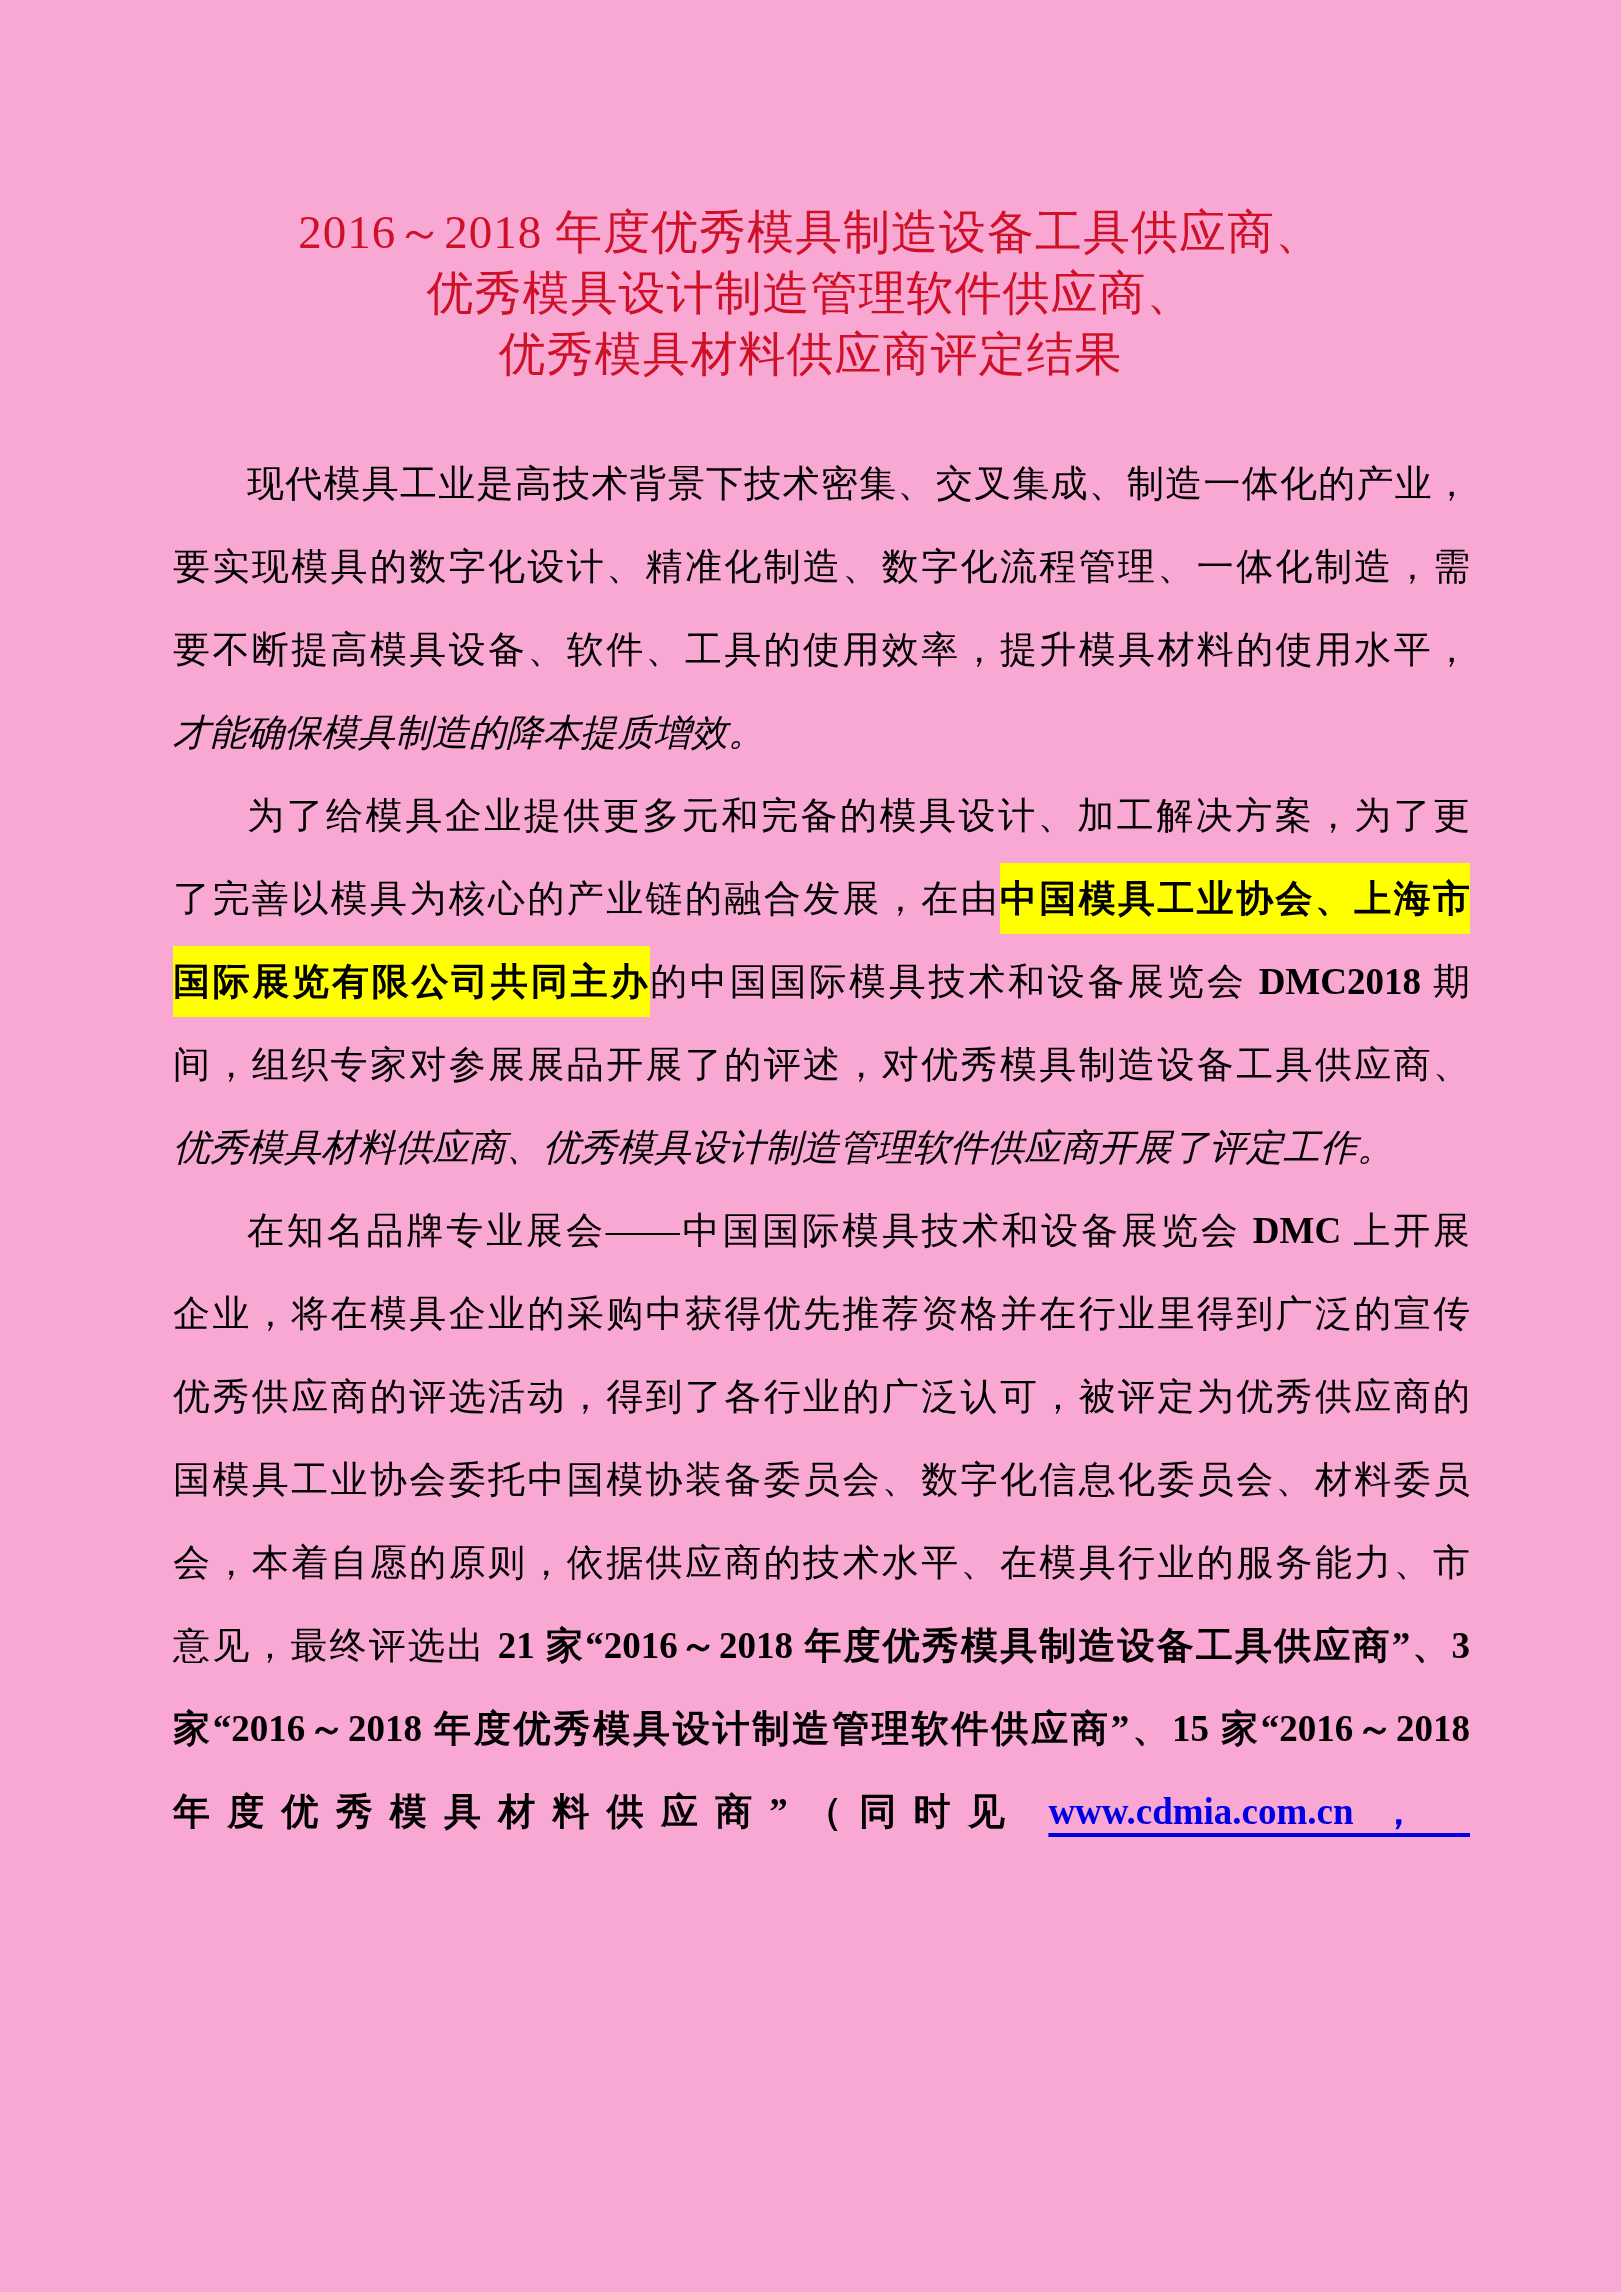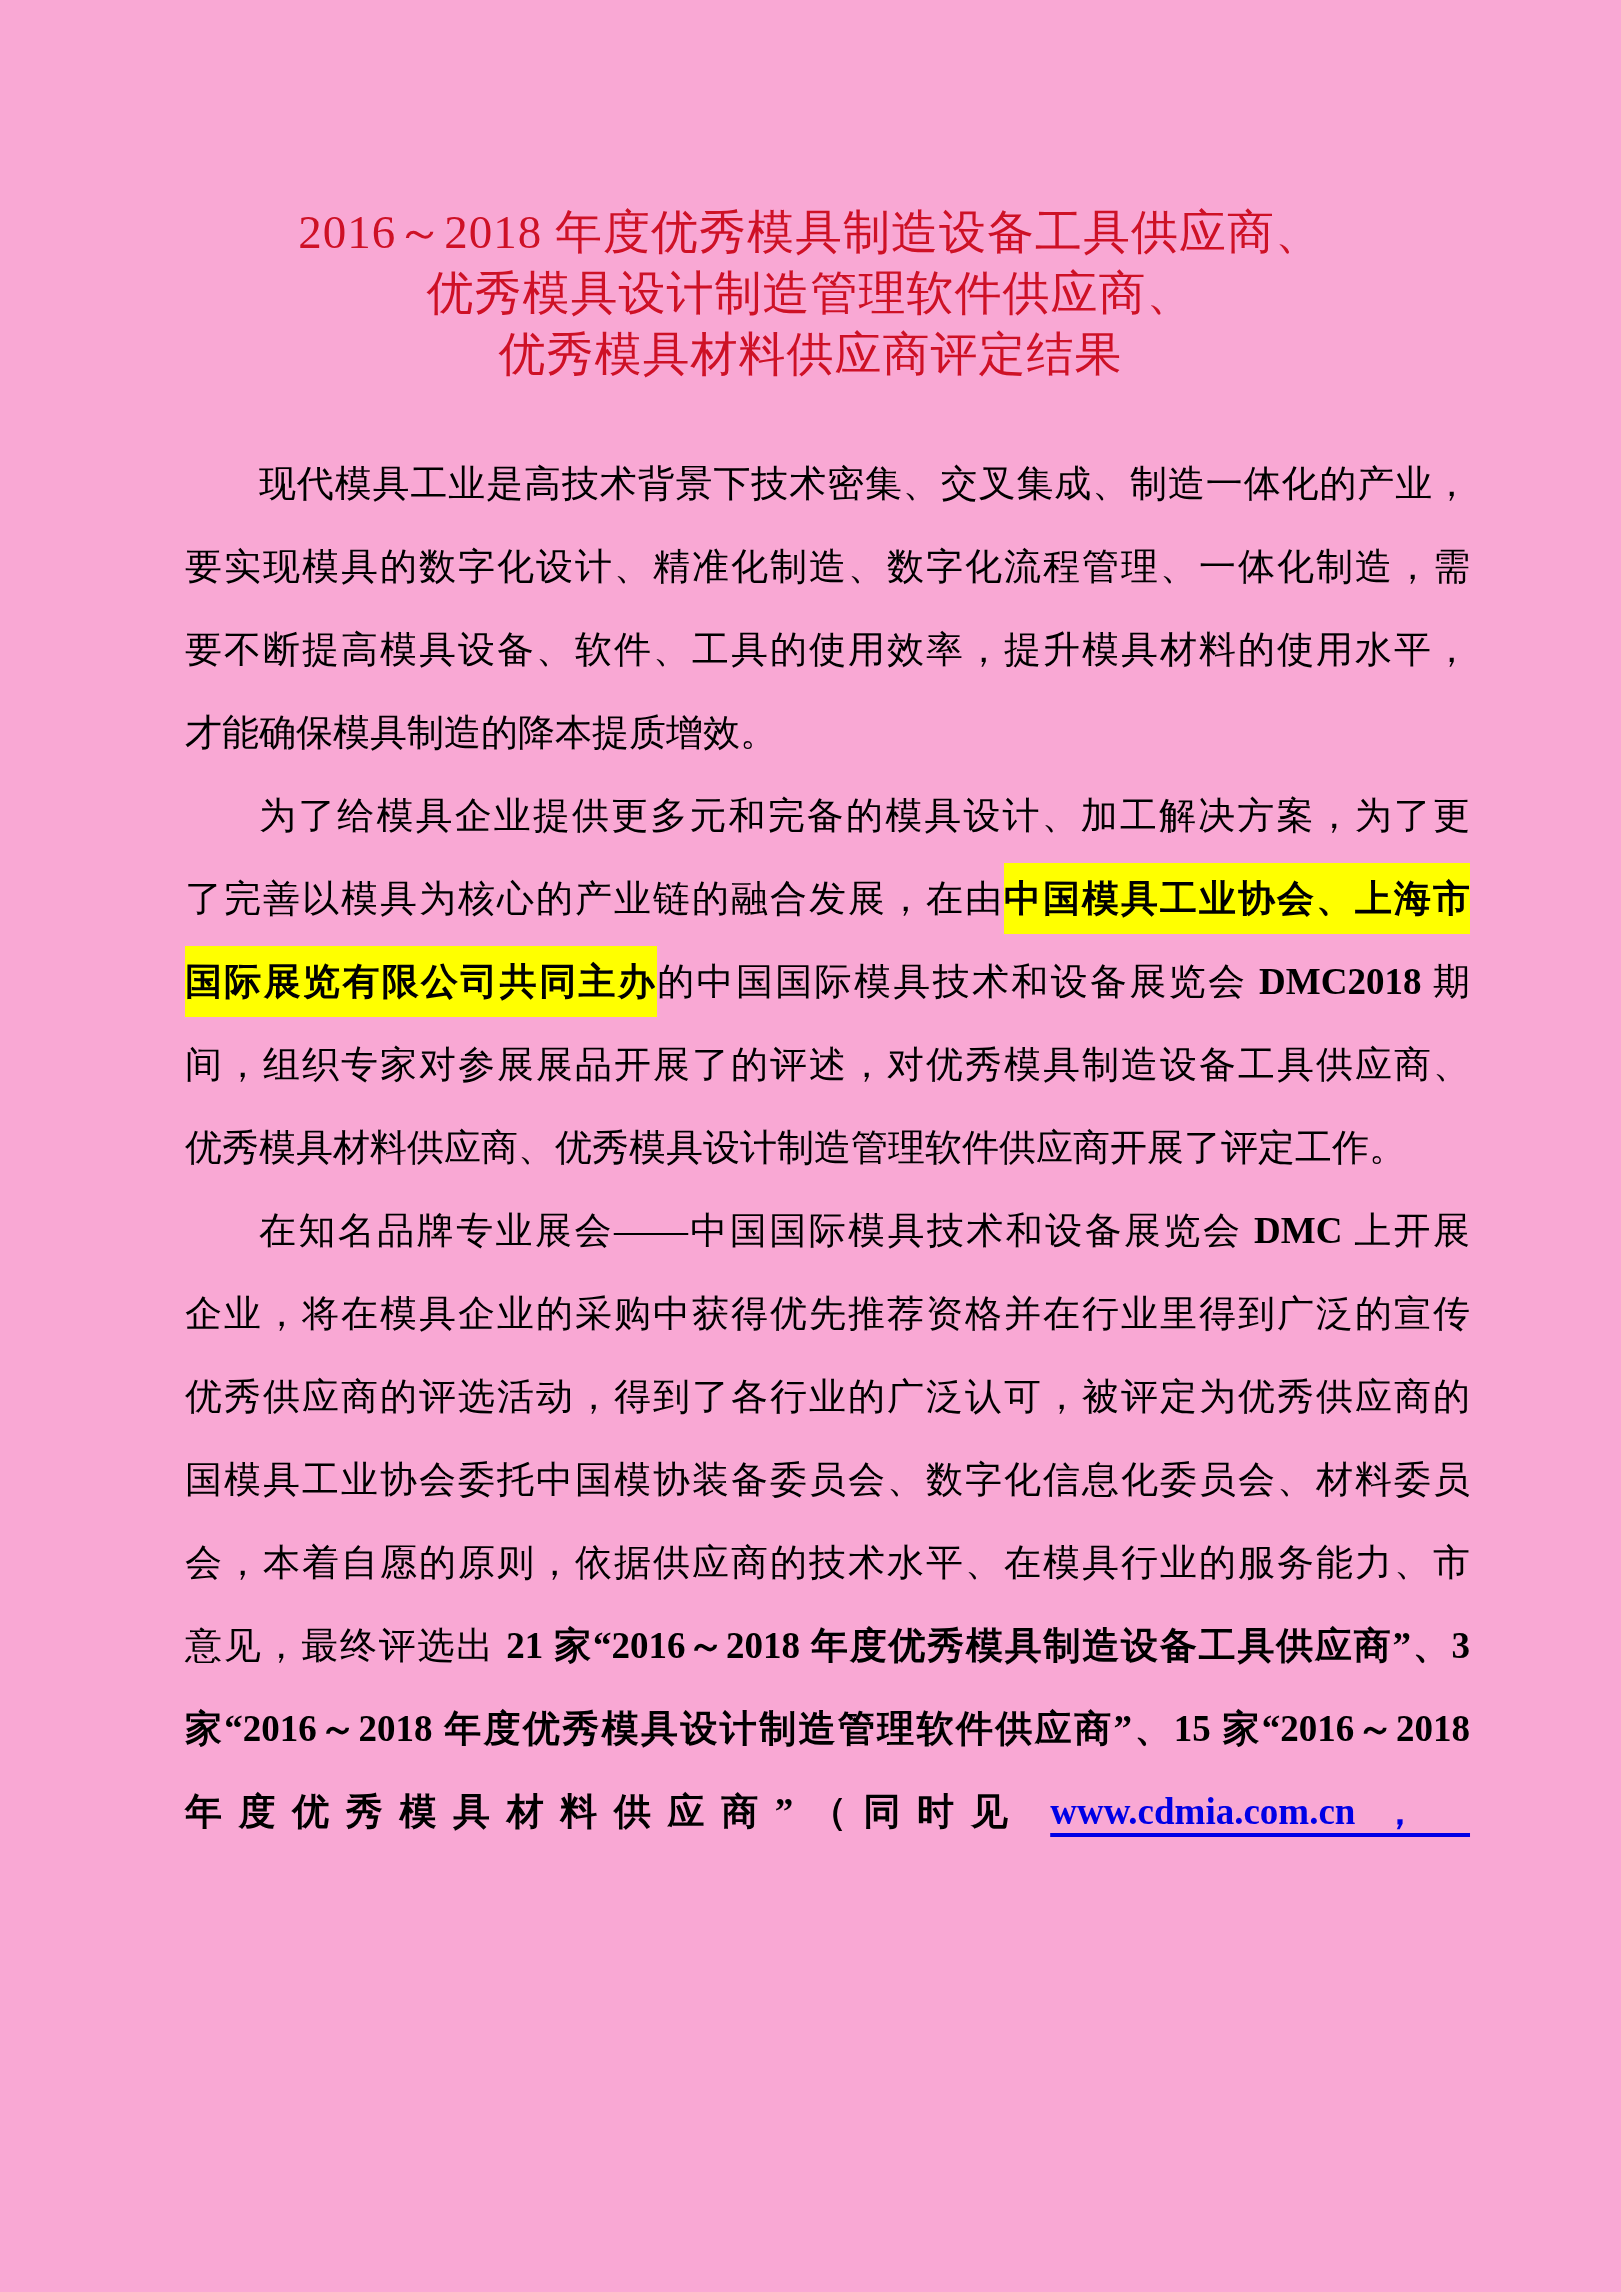--- a/index.html
+++ b/index.html
@@ -26,24 +26,23 @@
     font-size:37px;
   }
   .line{
     line-height:83px;
     height:83px;
     text-align:justify;
     text-align-last:justify;
     text-justify:inter-character;
     white-space:normal;
     overflow:visible;
-    margin-left:12px;
   }
   .line.indent{ text-indent:74px; }
-  .line.last{ text-align-last:left; }
+  .line.last{ text-align-last:left;font-style:italic; }
   .run{ }
   .run.b{ font-weight:bold; }
   .run.hl{
     background:var(--highlight-yellow,#FFFF00);
     padding:14.7px 0;
     font-weight:bold;
   }
   a.run.link{
     color:var(--link-blue,#0000E6);
     font-weight:bold;

